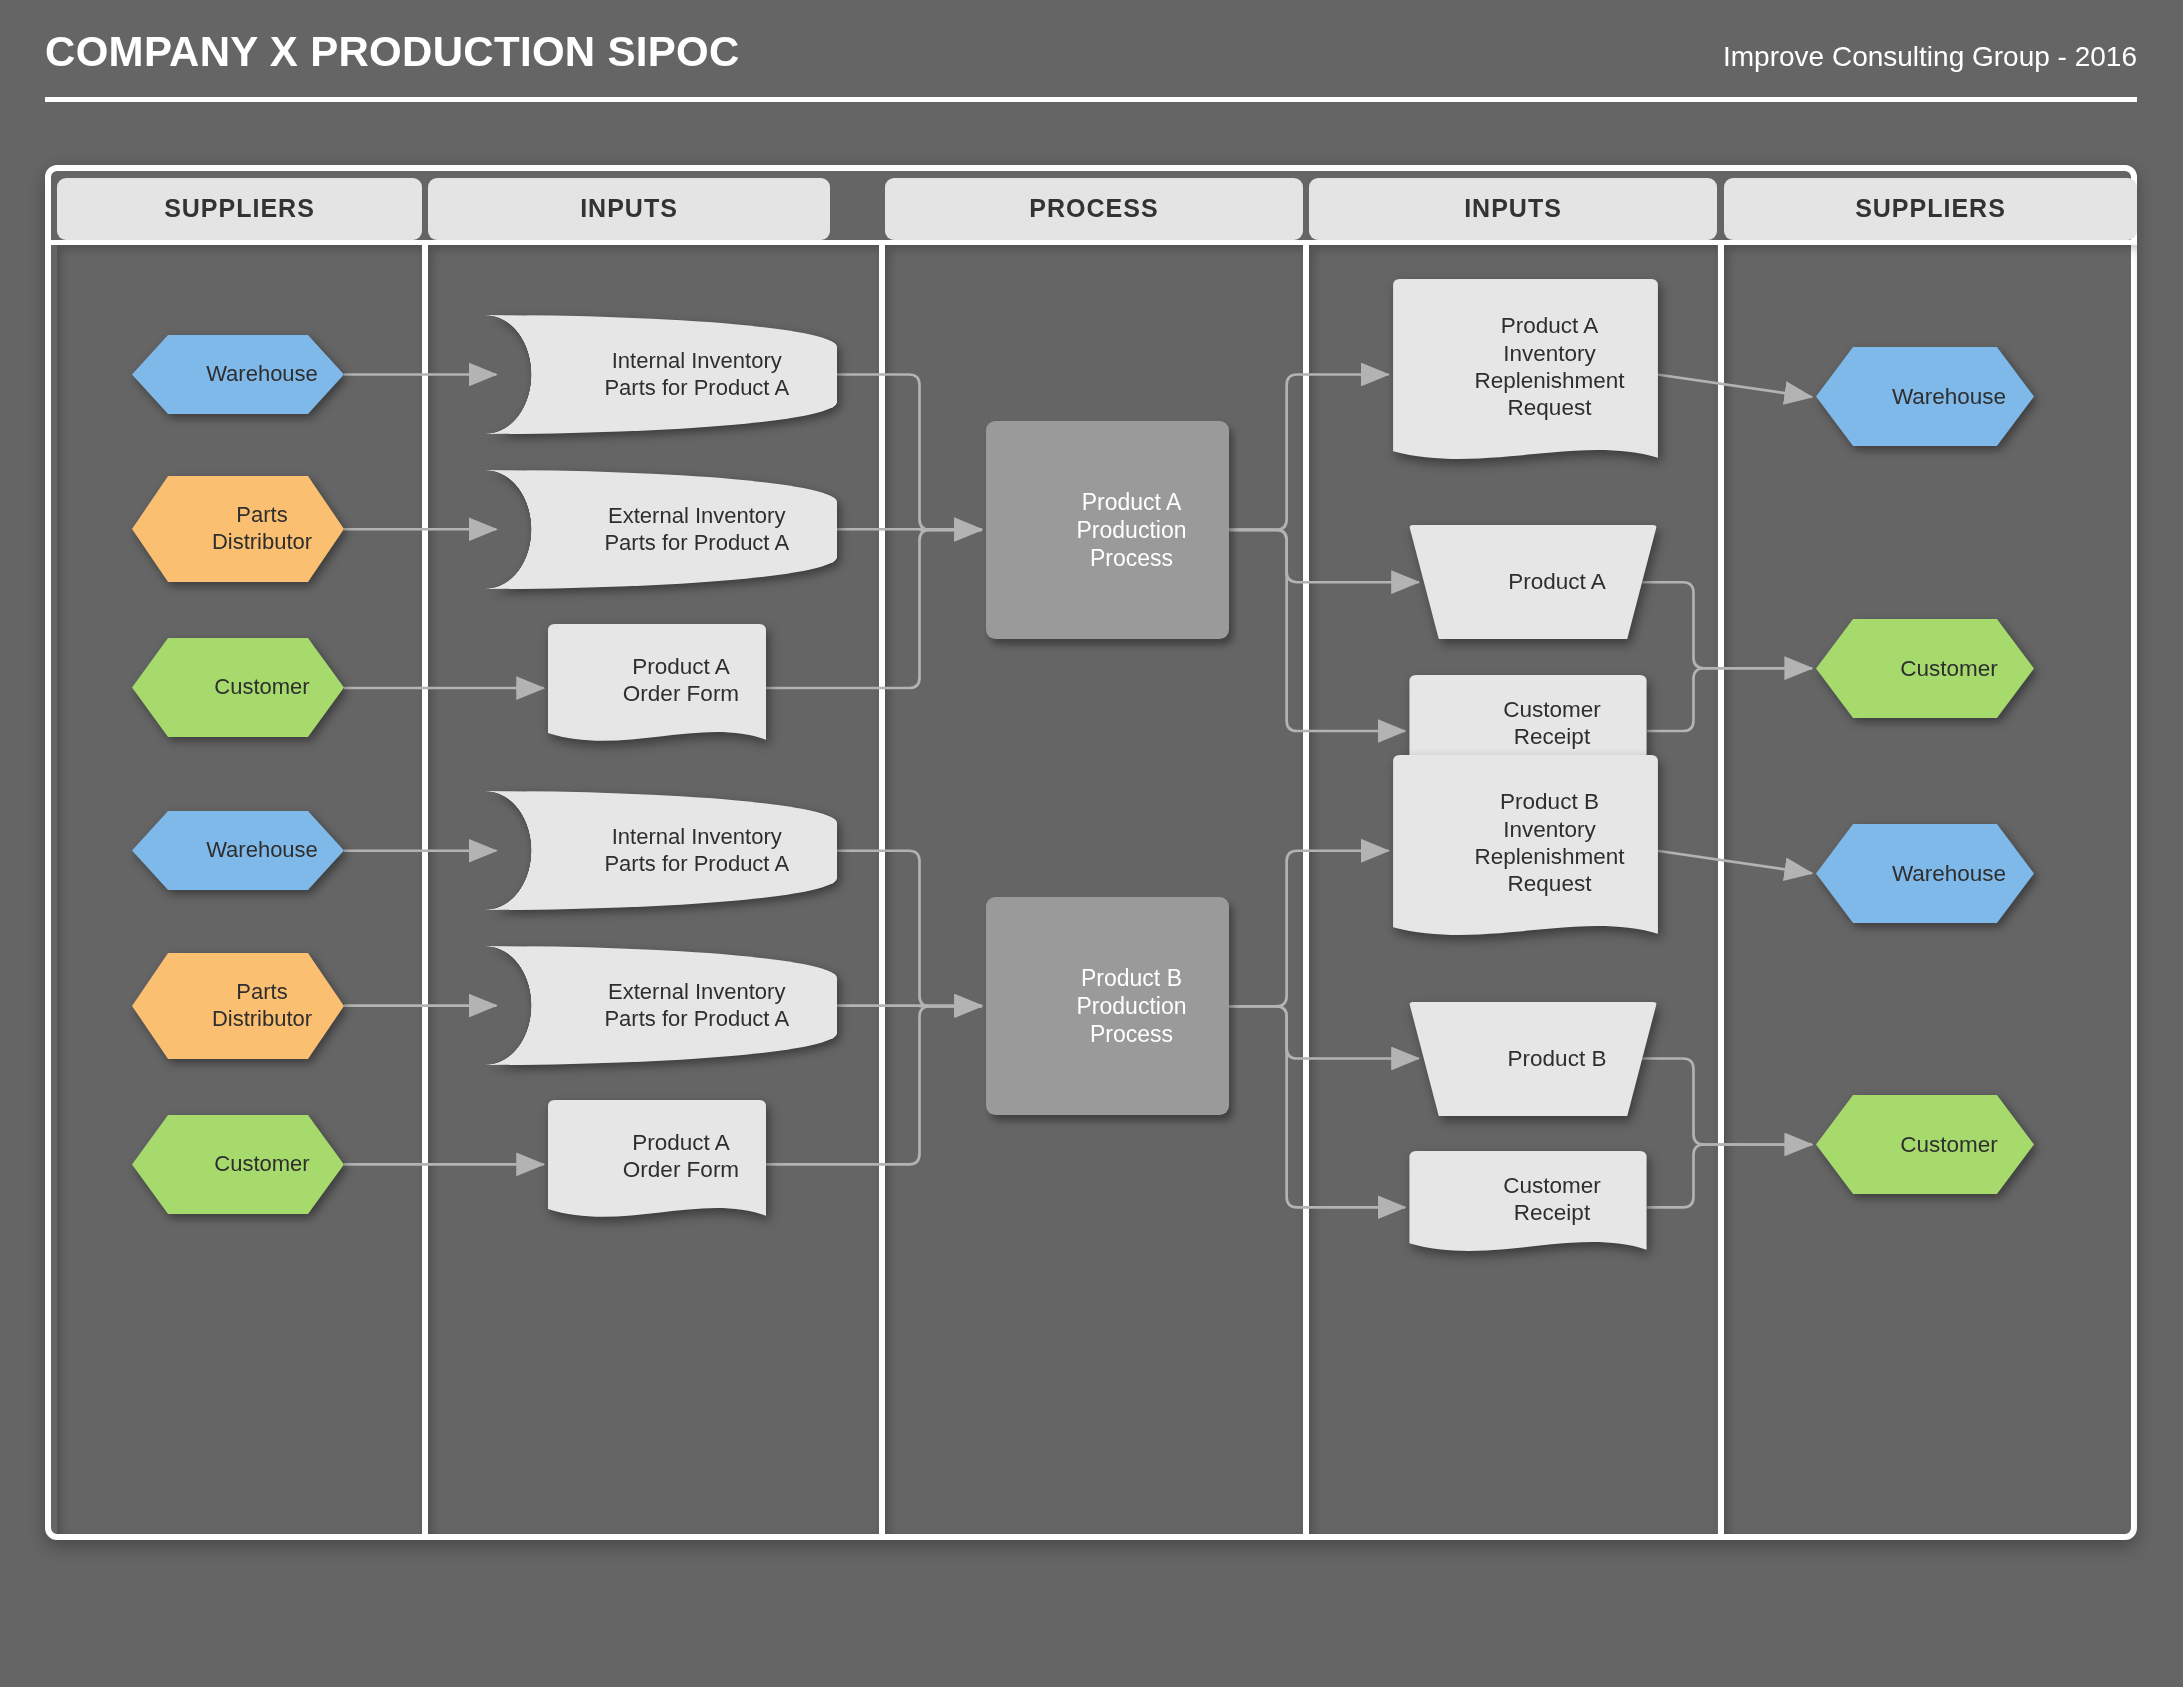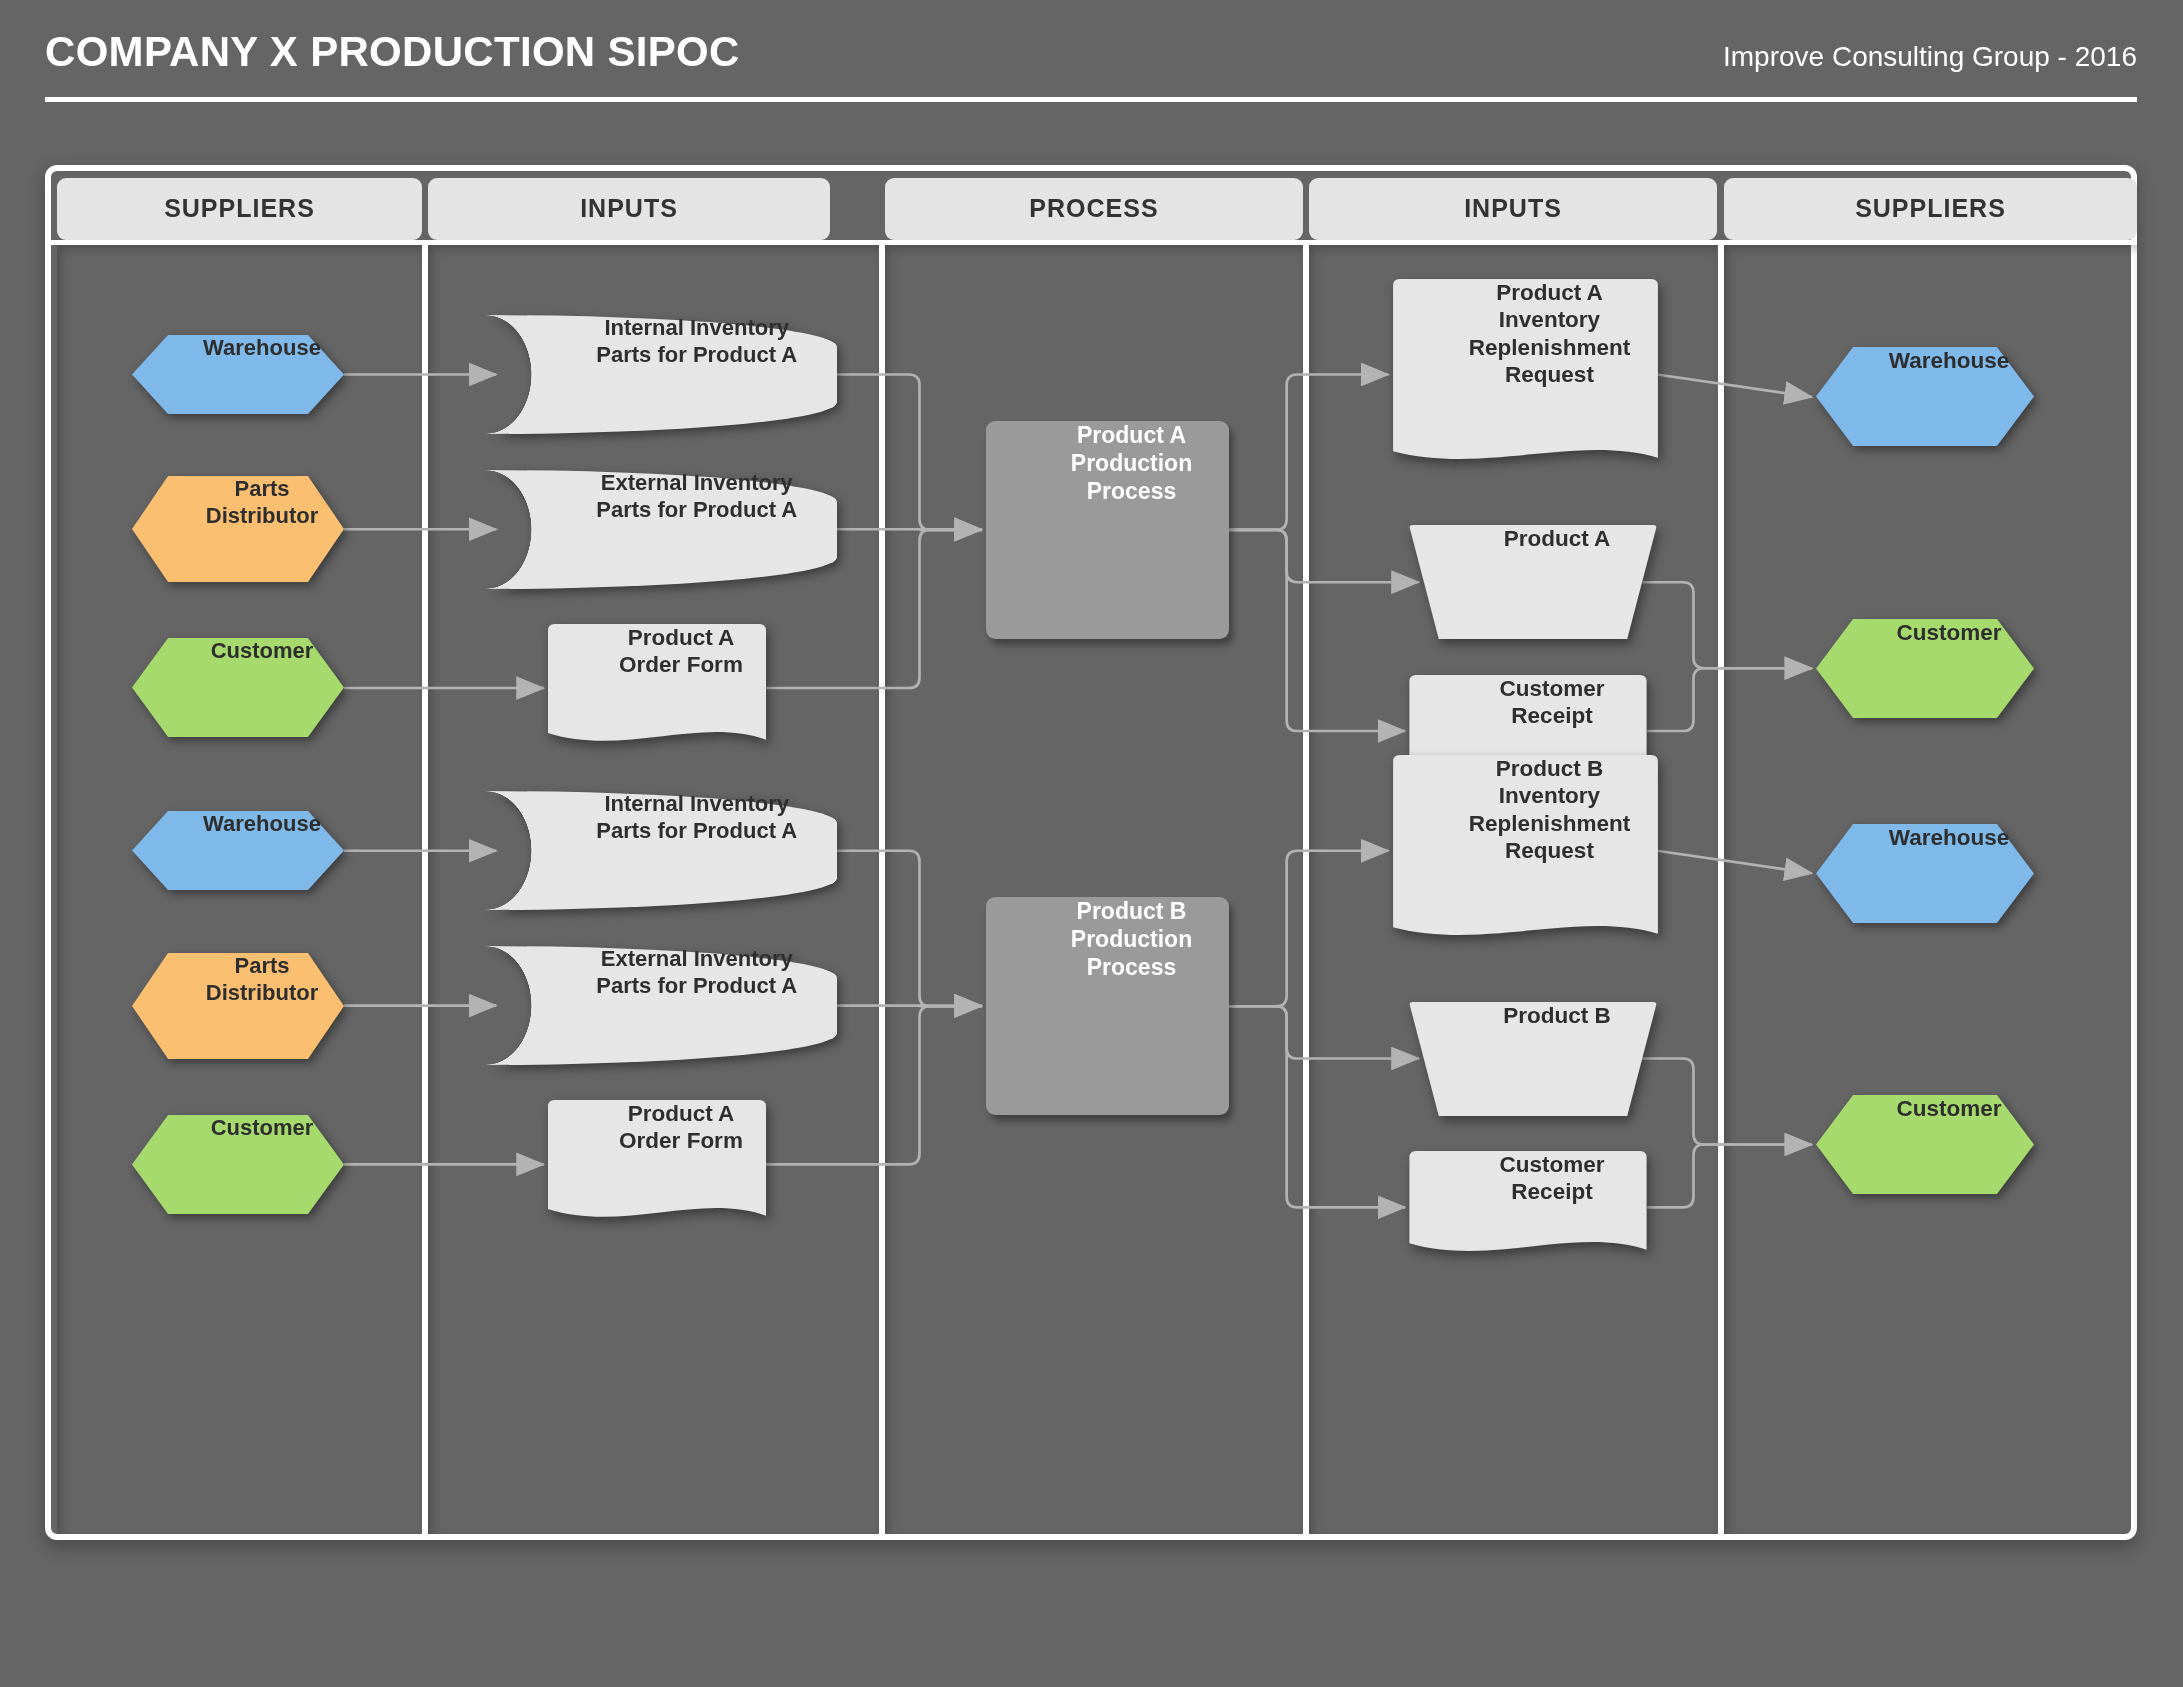--- a/index.html
+++ b/index.html
@@ -62,23 +62,23 @@
     position:absolute; top:74px; height:1289px;
     box-shadow: inset 4px 4px 9.3px rgba(0,0,0,0.22);
   }
 
   
   #wires { position:absolute; left:0; top:0; width:2183px; height:1687px; pointer-events:none; }
 
   
   .node {
     position:absolute;
-    display:flex; justify-content:center;
+    display:flex; align-items:center; justify-content:center;
     text-align:center;
-    font-weight:bold;
+    font-weight:normal;
     color:#2e2e2e;
     line-height:1.22;
     padding-left:48px;
   }
   .node .lbl { position:relative; z-index:3; padding:0 9.3px; }
 
   
   .hex {
     filter: drop-shadow(3.3px 4.6px 4.6px rgba(0,0,0,0.42));
   }

